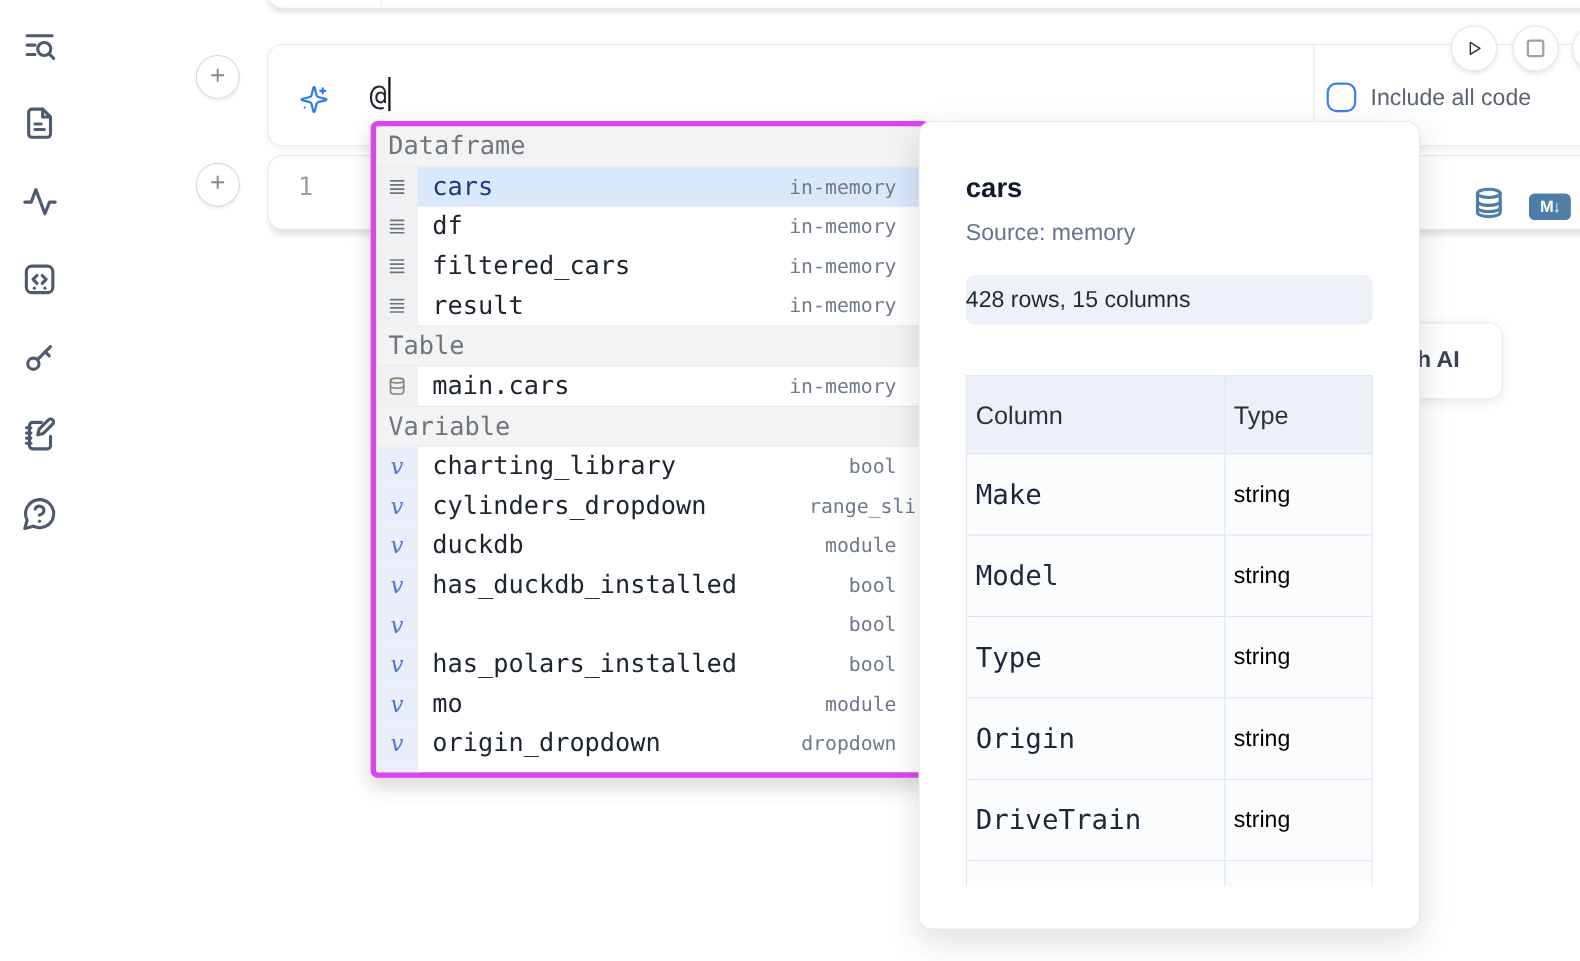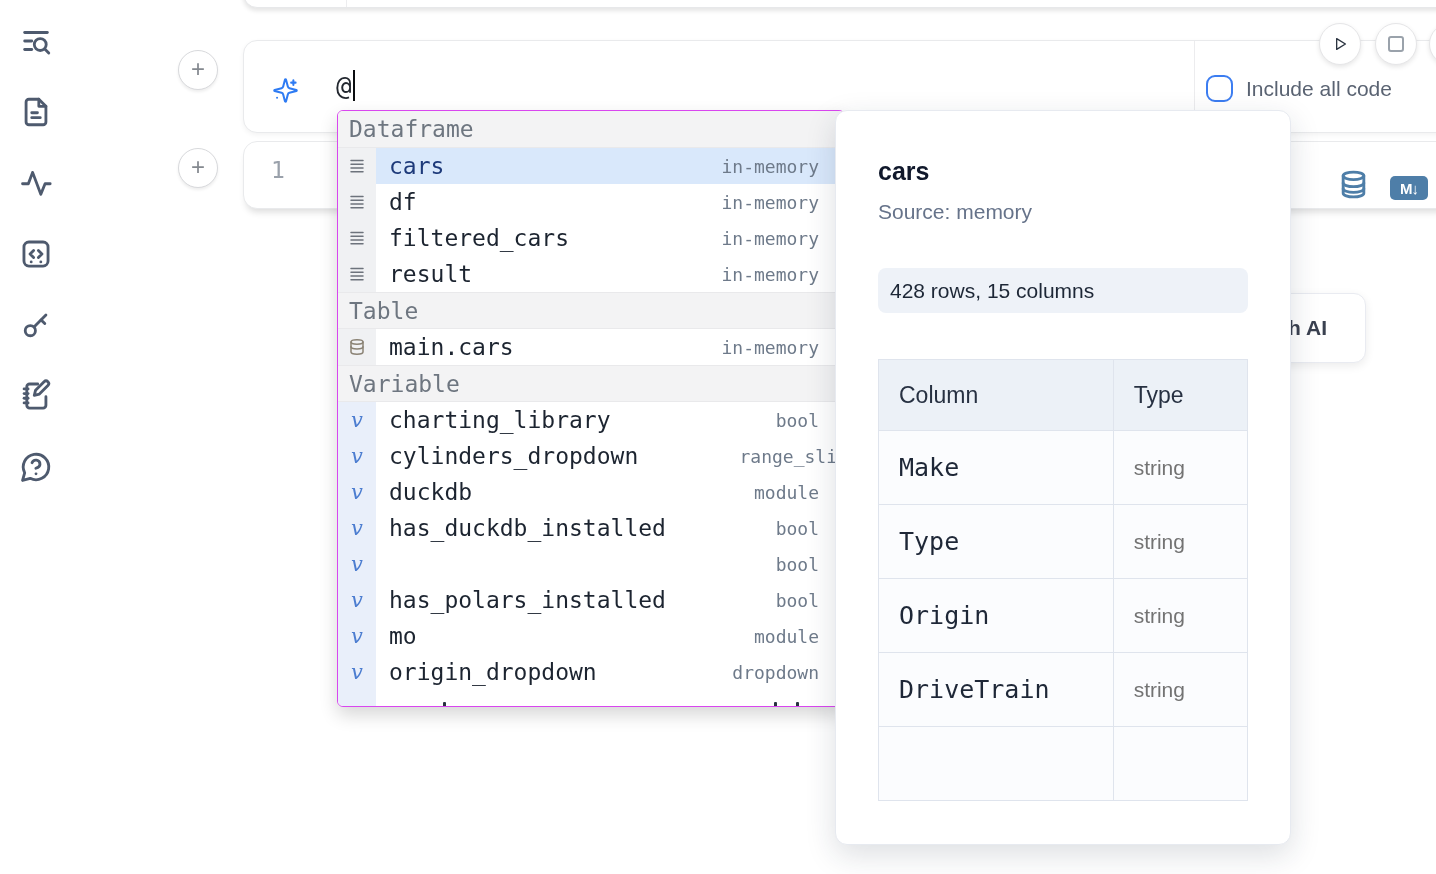--- a/index.html
+++ b/index.html
@@ -59,21 +59,21 @@
 
   
   #gen-ai-card { position:absolute; left:1120px; top:293px; width:246px; height:70px;
     background:#fff; border:1px solid #e9ebf1; border-radius:12px;
     box-shadow:0 3px 10px rgba(0,0,0,.08); z-index:5;
     display:flex; align-items:center; justify-content:flex-end; padding-right:38px;
     font-weight:bold; font-size:21px; color:#3a4150; white-space:nowrap; overflow:hidden; }
 
   
   #autocomplete { position:absolute; left:337px; top:110px; width:508px; height:597px;
-    background:#fff; border:1px solid #d946ef; border-radius:6px;
+    background:#fff; border:5px solid #d946ef; border-radius:6px;
     box-shadow:0 8px 18px rgba(0,0,0,.16); z-index:10; overflow:hidden;
     font-family:"DejaVu Sans Mono","Liberation Mono",monospace; }
   .ac-header { height:37px; background:#f3f3f4; color:#6e7680; font-size:23px;
     line-height:36px; padding-left:11px; border-bottom:1px solid #e9e9eb; }
   .ac-header + .ac-header, .ac-row + .ac-header { border-top:1px solid #e9e9eb; }
   .ac-row { height:36px; display:flex; align-items:center; cursor:pointer; position:relative; }
   .ac-gutter { width:38px; height:36px; flex:0 0 38px; display:flex; align-items:center;
     justify-content:center; background:#f0f1f3; }
   .ac-gutter.var { background:#e9effa; }
   .ac-gutter .rows-icn { width:18px; height:18px; color:#6d737c; }
@@ -90,31 +90,31 @@
   .ac-partial { position:relative; height:36px; display:flex; }
   .ac-partial .ac-gutter { height:36px; }
   .p-mark { position:absolute; top:12px; width:3px; height:9px; background:#2a3340; border-radius:1px; }
 
   
   #popup { position:absolute; left:835px; top:110px; width:456px; height:735px;
     background:#fff; border:1px solid #e7eaf0; border-radius:12px;
     box-shadow:0 10px 30px rgba(30,40,60,.15); z-index:20; padding:46px 42px 0 42px; }
   #popup-title { font-size:25px; font-weight:bold; color:#10182b; }
   #popup-source { margin-top:14px; font-size:21px; color:#66738a; }
-  #popup-badge { margin-top:44px; height:45px; background:#eef2f8; border-radius:8px;
-    display:flex; align-items:center; padding-left:12px; font-size:21px; color:#1d2736; }
+  #popup-badge { margin-top:26px; height:45px; background:#eef2f8; border-radius:8px;
+    display:flex; align-items:center; padding-left:0; font-size:21px; color:#1d2736; }
   #popup-table-wrap { margin-top:46px; height:465px; overflow:hidden; }
   #popup-table { width:100%; border-collapse:collapse; table-layout:fixed; }
-  #popup-table th, #popup-table td { border:1px solid #dfe4ed; text-align:left; padding-left:20px; }
+  #popup-table th, #popup-table td { border:1px solid #dfe4ed; text-align:left; padding-left:8px; }
   #popup-table th { height:71px; background:#ecf1f7; font-size:23px; font-weight:normal; color:#273142; }
   #popup-table td { height:74px; background:#fbfcfe; }
   #popup-table col.c1 { width:234px; } #popup-table col.c2 { width:134px; }
   td.col-name { font-family:"DejaVu Sans Mono","Liberation Mono",monospace;
     font-size:25px; color:#1e2737; }
-  td.col-type { font-size:21px; color:#737373; }
+  td.col-type { font-size:21px; color:#000000; }
 </style>
 </head>
 <body>
 
 <div id="top-sliver">
   <div class="vdiv"></div>
 </div>
 
 <div id="left-toolbar">
     <div class="side-icon">
@@ -388,20 +388,24 @@
             <th>Column</th>
             <th>Type</th>
           </tr>
         </thead>
       <tbody>
           <tr>
             <td class="col-name">Make</td>
             <td class="col-type">string</td>
           </tr>
           <tr>
+            <td class="col-name">Model</td>
+            <td class="col-type">string</td>
+          </tr>
+          <tr>
             <td class="col-name">Type</td>
             <td class="col-type">string</td>
           </tr>
           <tr>
             <td class="col-name">Origin</td>
             <td class="col-type">string</td>
           </tr>
           <tr>
             <td class="col-name">DriveTrain</td>
             <td class="col-type">string</td>

